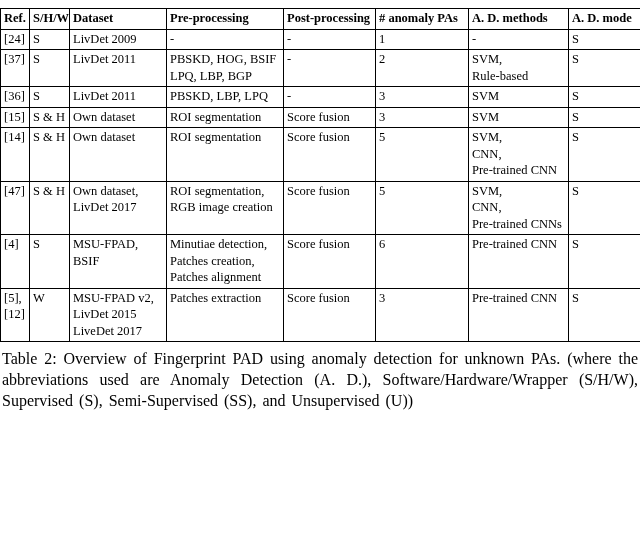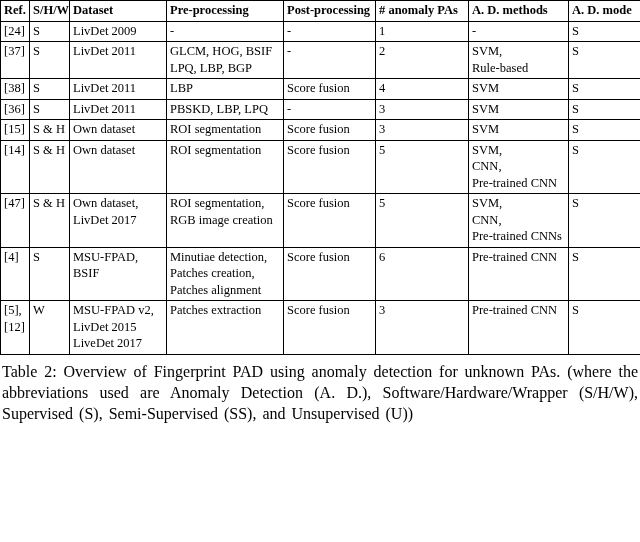--- a/index.html
+++ b/index.html
@@ -15,20 +15,21 @@
     background: #ffffff;
     box-sizing: border-box;
     overflow: hidden;
   }
   table.paper-table {
     border-collapse: collapse;
     table-layout: fixed;
     width: 640px;
     font-size: 12.5px;
     line-height: 1.32;
+    margin-top: 8px;
   }
   table.paper-table th,
   table.paper-table td {
     border: 1px solid #000000;
     padding: 1px 3px 2px 3px;
     vertical-align: top;
     text-align: left;
     white-space: pre-line;
     overflow: hidden;
     box-sizing: border-box;
@@ -90,36 +91,26 @@
           <td>-</td>
           <td>-</td>
           <td>1</td>
           <td>-</td>
           <td>S</td>
         </tr>
         <tr>
           <td>[37]</td>
           <td>S</td>
           <td>LivDet 2011</td>
-          <td>GLCM, HOG, BSIF
+          <td>PBSKD, HOG, BSIF
 LPQ, LBP, BGP</td>
           <td>-</td>
           <td>2</td>
           <td>SVM,
 Rule-based</td>
-          <td>S</td>
-        </tr>
-        <tr>
-          <td>[38]</td>
-          <td>S</td>
-          <td>LivDet 2011</td>
-          <td>LBP</td>
-          <td>Score fusion</td>
-          <td>4</td>
-          <td>SVM</td>
           <td>S</td>
         </tr>
         <tr>
           <td>[36]</td>
           <td>S</td>
           <td>LivDet 2011</td>
           <td>PBSKD, LBP, LPQ</td>
           <td>-</td>
           <td>3</td>
           <td>SVM</td>

